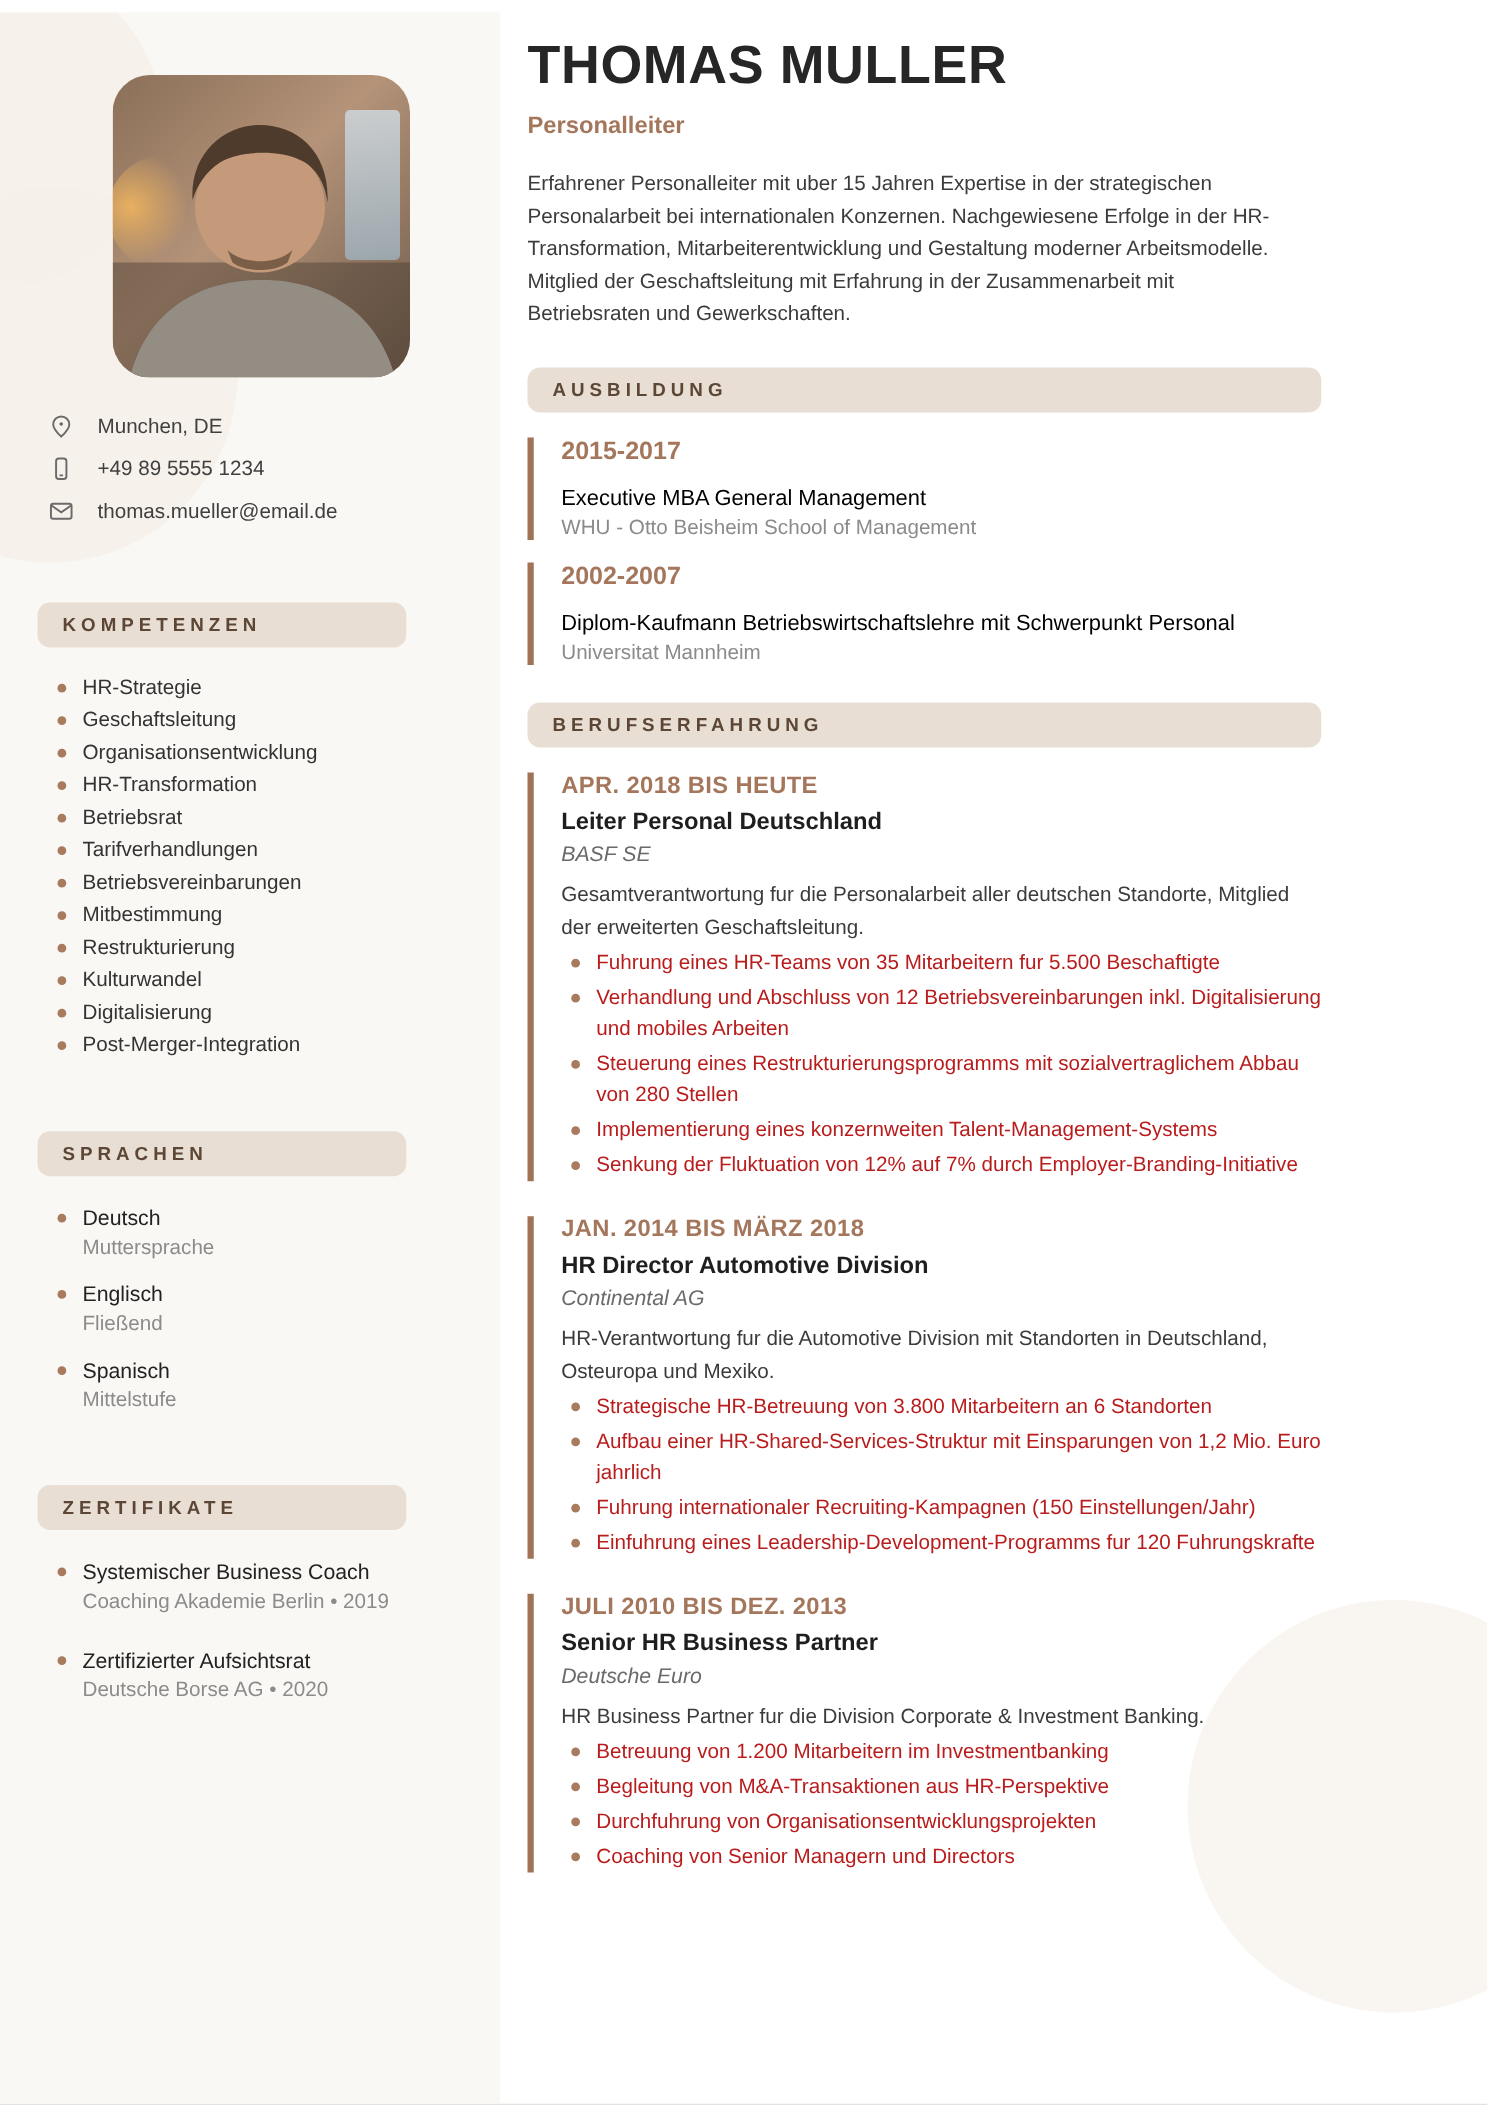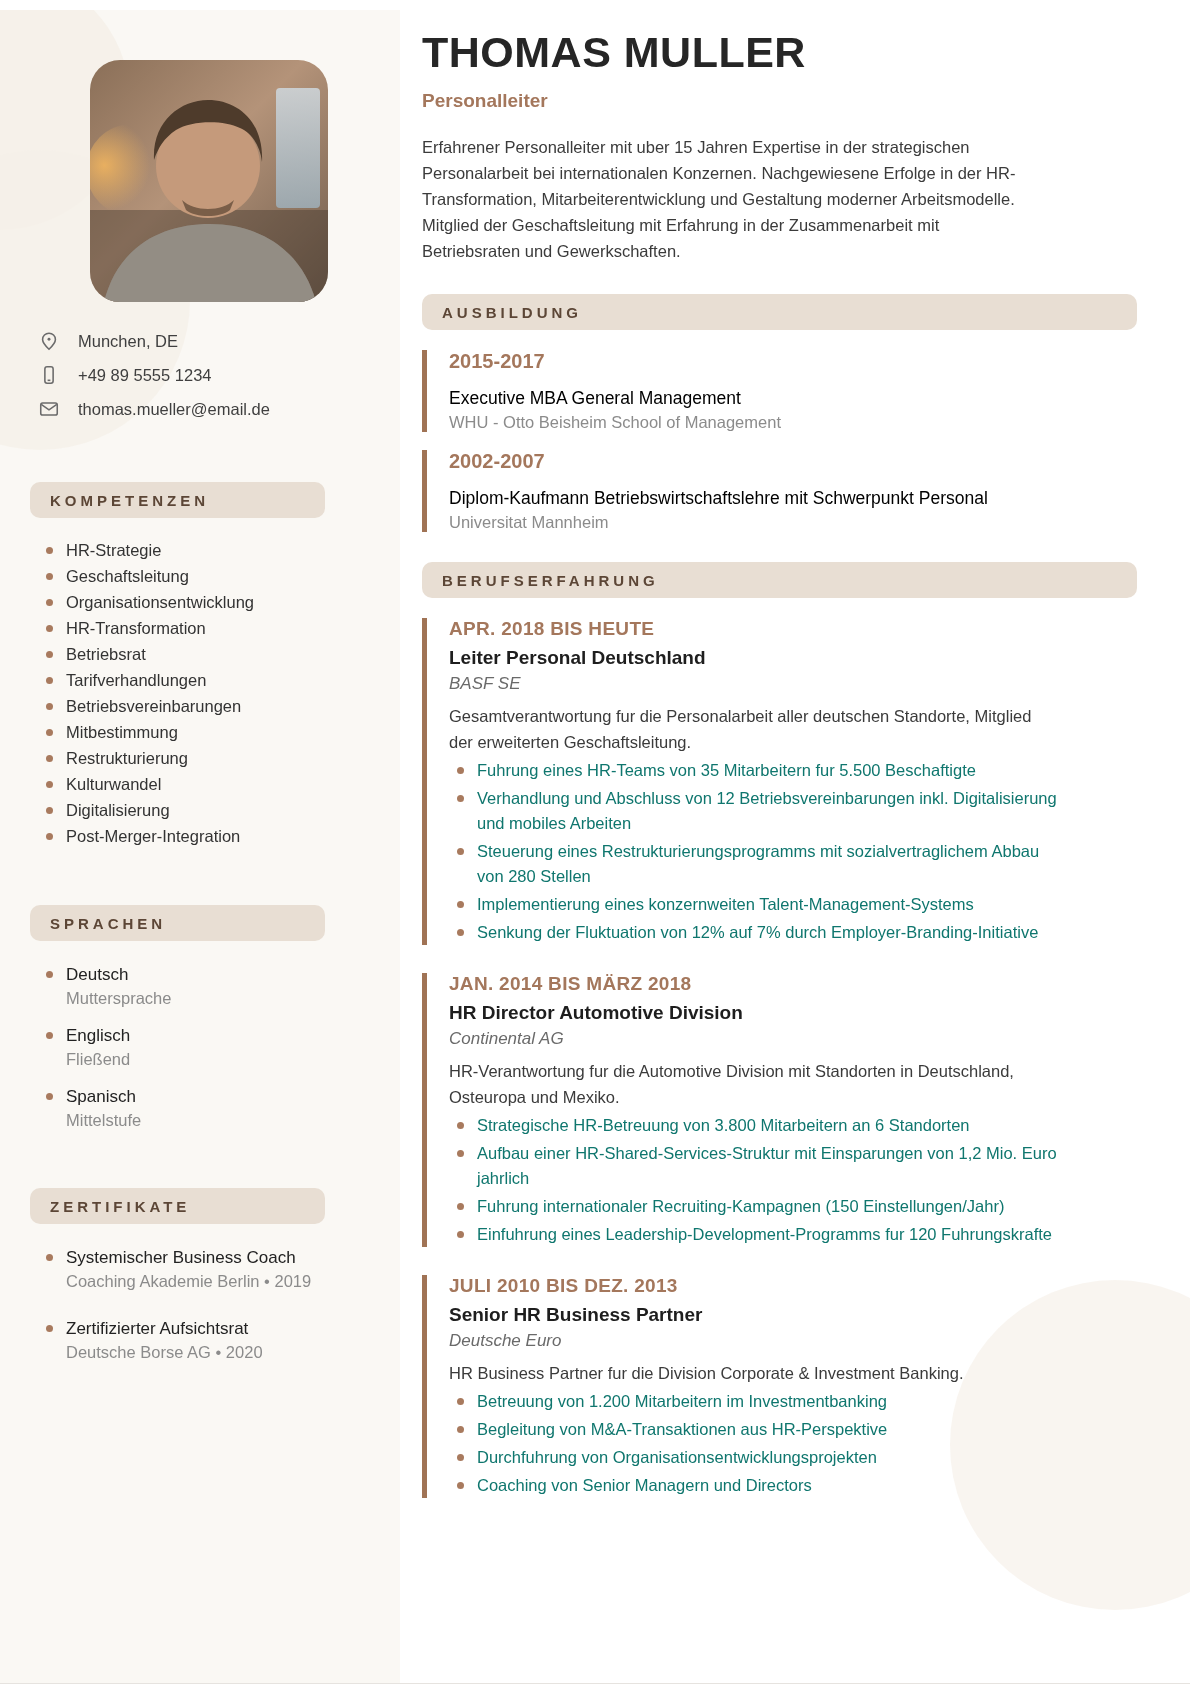--- a/index.html
+++ b/index.html
@@ -52,38 +52,38 @@
 
   
   .main {
     position:absolute; left:400px; top:0; right:0; bottom:0;
     padding:30px 40px 0 22px;
   }
   .name { font-size:43px; font-weight:800; letter-spacing:.5px; color:#262626; line-height:1.05; }
   .role-title { margin-top:15px; font-size:19px; font-weight:700; color:#a4775c; }
   .summary { margin-top:22px; max-width:615px; font-size:16.5px; line-height:26px; color:#3b3b3b; }
 
-  .pill.main-pill { width:715px; margin-top:30px; }
+  .pill.main-pill { width:635px; margin-top:30px; }
 
   .entries { margin-top:20px; }
   .entry { border-left:5px solid #a07355; padding-left:22px; margin-bottom:18px; }
   .edu-period { font-size:20px; font-weight:700; color:#a4775c; }
   .edu-degree { margin-top:15px; font-size:17.5px; font-weight:400; color:#000000; }
   .edu-school { margin-top:4px; font-size:16.5px; color:#8b8b8b; }
 
   .job { border-left:5px solid #a07355; padding-left:22px; margin-bottom:28px; }
   .jobs { margin-top:20px; }
   .job-period { font-size:19px; font-weight:700; color:#a4775c; letter-spacing:.3px; }
   .job-role { margin-top:7px; font-size:19px; font-weight:700; color:#1e1e1e; }
   .job-company { margin-top:5px; font-size:17px; font-style:italic; color:#6a6a6a; }
   .job-desc { margin-top:9px; max-width:595px; font-size:16.5px; line-height:26px; color:#3b3b3b; }
   .bullets { list-style:none; margin-top:3px; }
   .bullets li { display:flex; align-items:flex-start; gap:13px; margin-top:3px; }
   .bullets .dot { margin-left:8px; margin-top:9px; }
-  .bullets .btext { max-width:580px; font-size:16.5px; line-height:25px; color:#0f766e; }
+  .bullets .btext { max-width:580px; font-size:16.5px; line-height:25px; color:#b91c1c; }
 </style>
 </head>
 <body>
 
 <div class="page">
 
   <aside class="sidebar">
     <div class="deco c1"></div>
     <div class="deco c2"></div>
 

